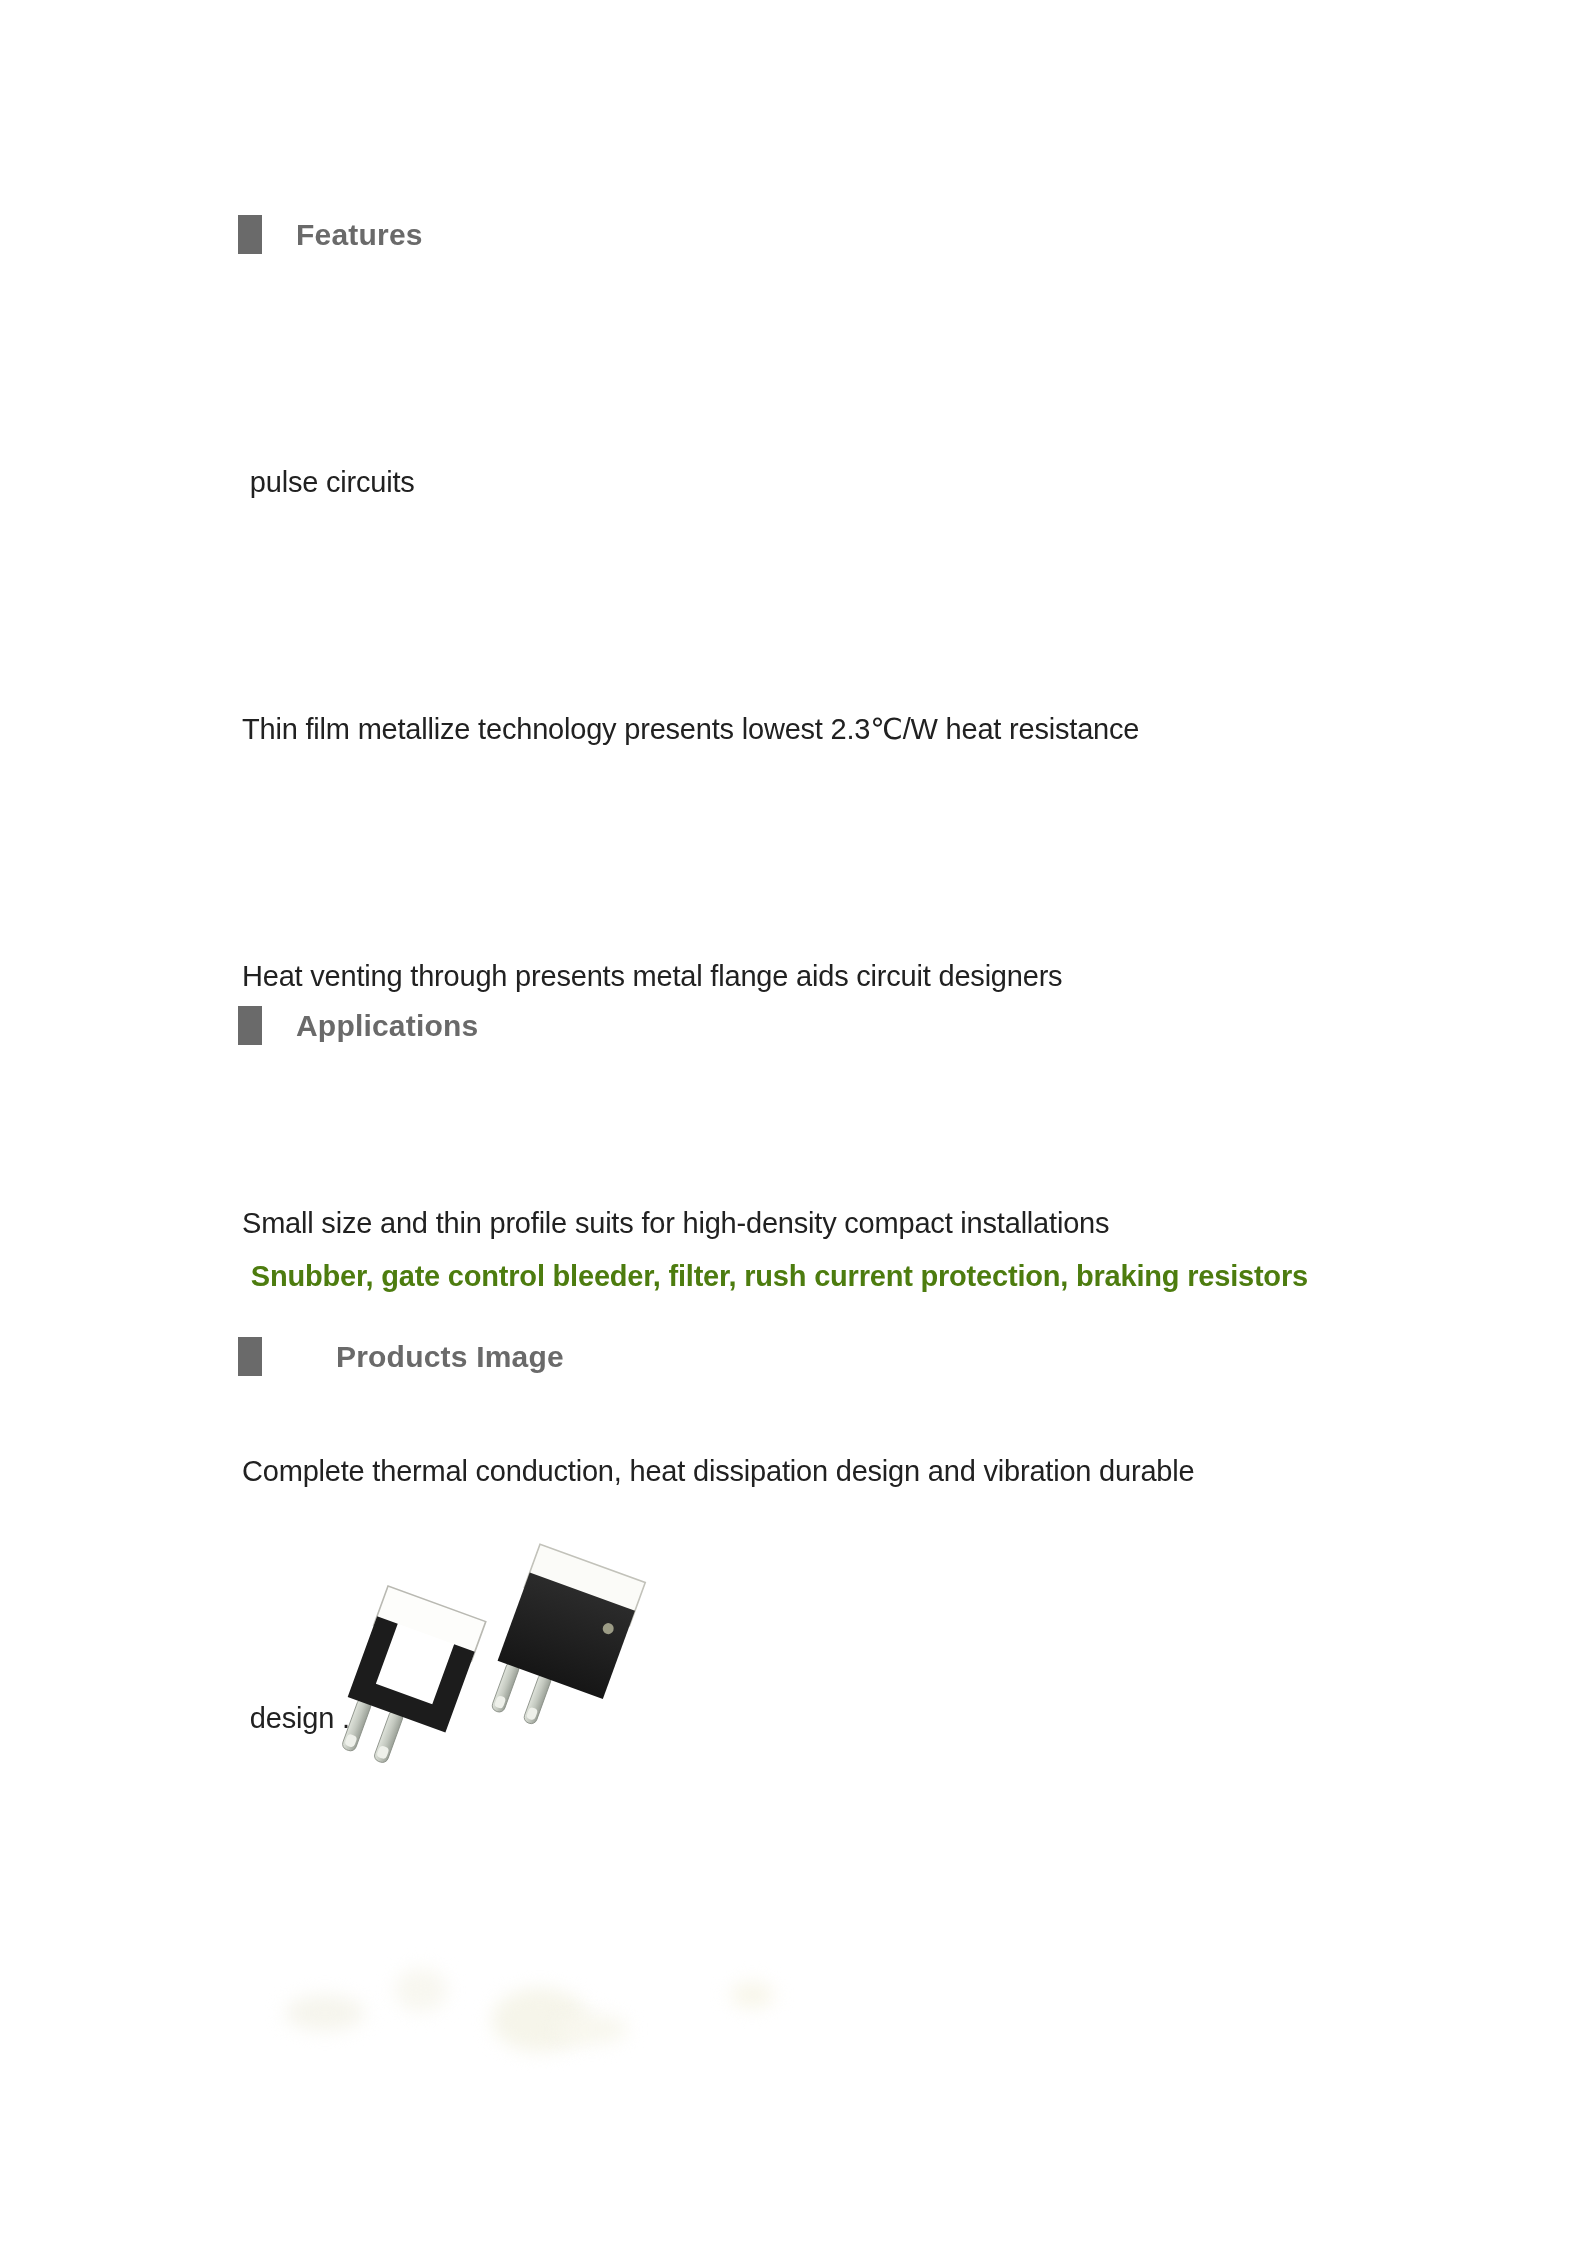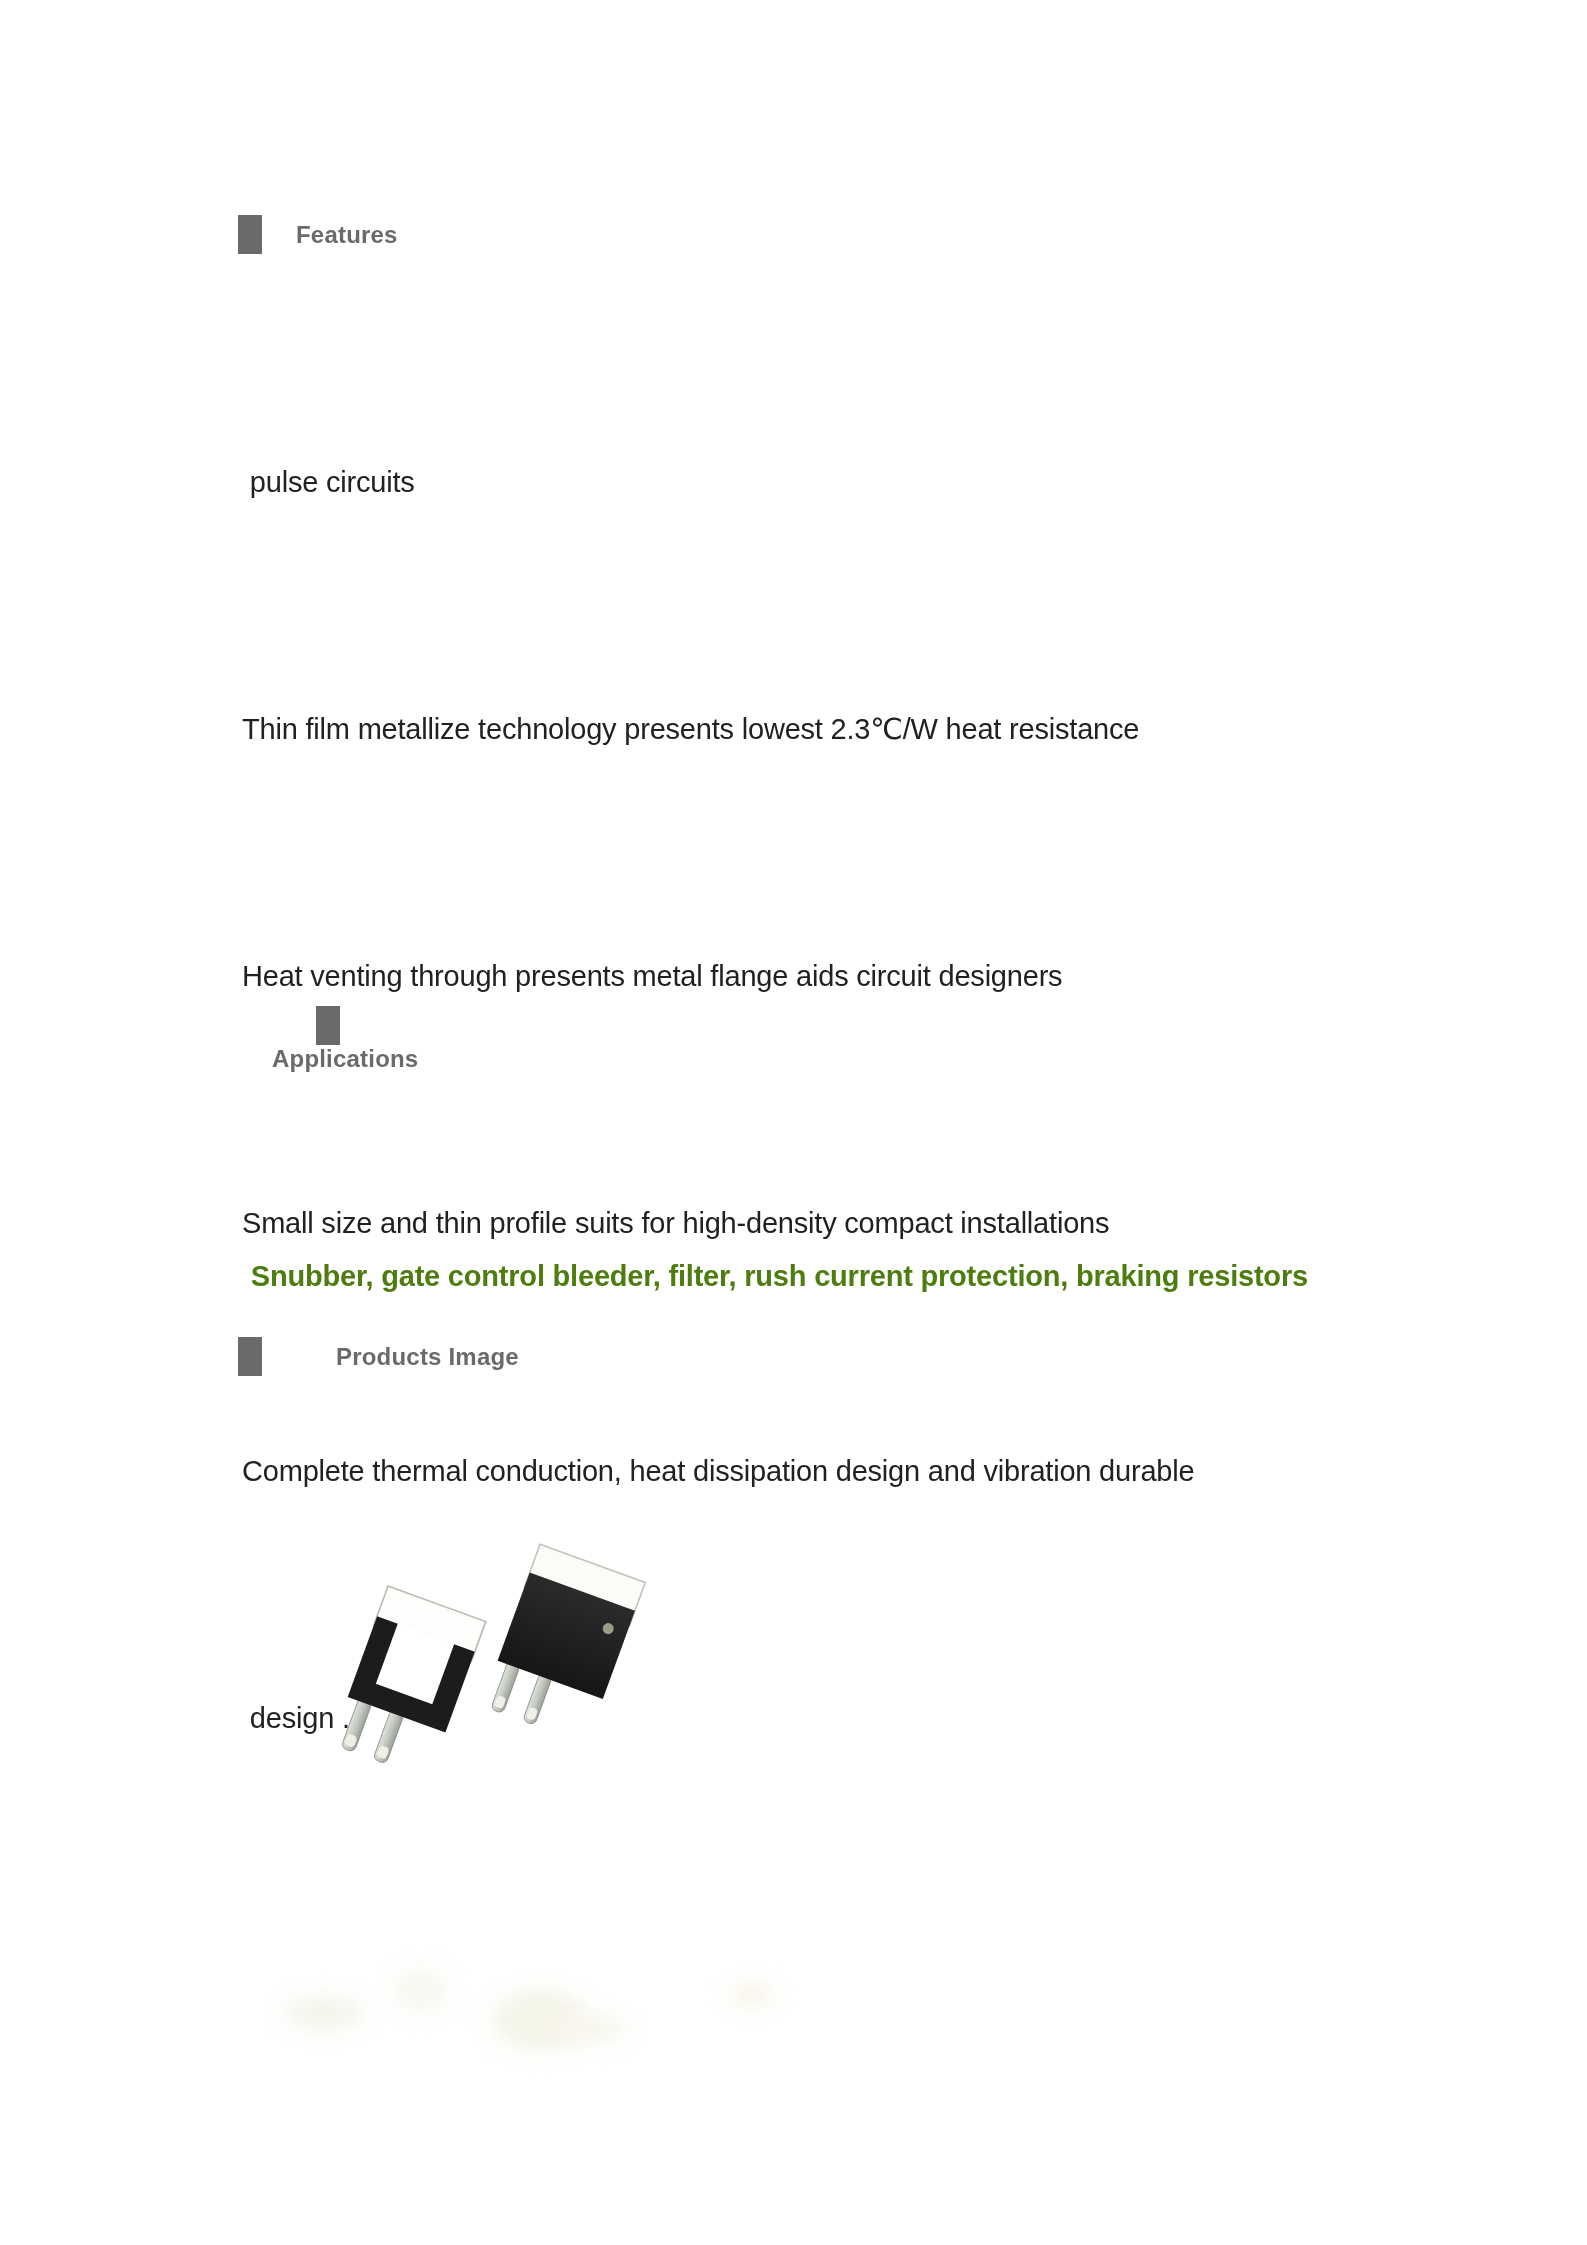--- a/index.html
+++ b/index.html
@@ -18,28 +18,28 @@
     display:flex;
     align-items:center;
   }
   .section-heading .marker {
     width:24px; height:39px;
     background:#6a6a6a;
     flex:0 0 auto;
   }
   .section-heading .title {
     margin-left:34px;
-    font-size:24px;
+    font-size:30px;
     font-weight:700;
     color:#6a6a6a;
     letter-spacing:0.2px;
     white-space:pre;
   }
   .heading-features  { left:238px; top:215px; }
-  .heading-apps      { left:238px; top:1006px;flex-direction:column; }
+  .heading-apps      { left:238px; top:1006px; }
   .heading-products  { left:238px; top:1337px;gap:40px; }
 
   
   .body-lines {
     position:absolute;
     white-space:pre;
     font-size:29px;
     letter-spacing:-0.2px;
   }
   .features-lines {

